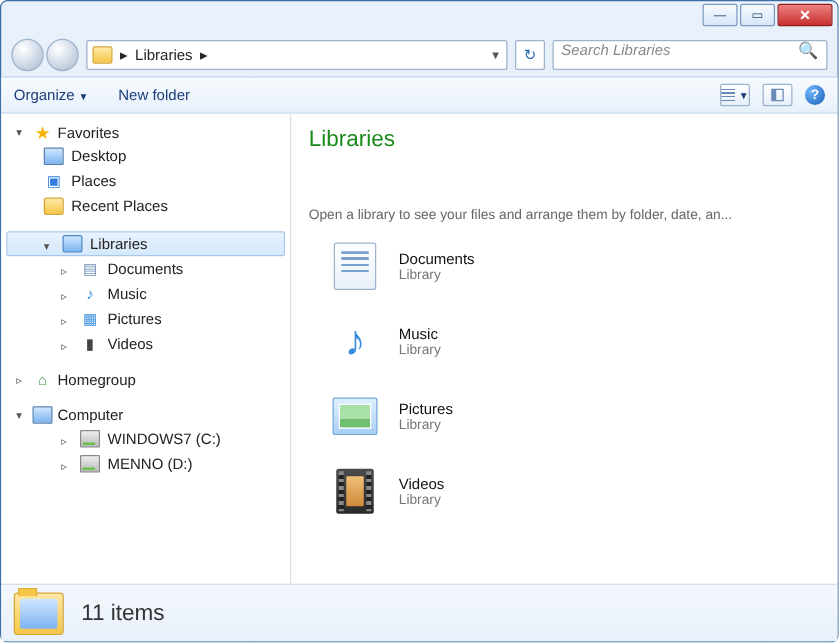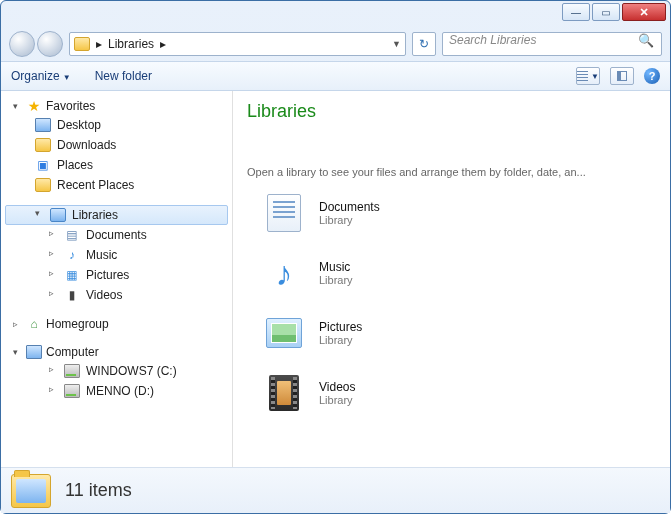--- a/index.html
+++ b/index.html
@@ -47,21 +47,21 @@
   .sidebar { width:232px; border-right:1px solid #e0e0e0; overflow-y:auto; font-size:12px;
              padding:6px 0; position:relative; }
   .sidebar::-webkit-scrollbar { width:16px; }
   .sidebar::-webkit-scrollbar-track { background:#f0f0f0; border-left:1px solid #dcdcdc; }
   .sidebar::-webkit-scrollbar-thumb { background:#c8c8c8; border:1px solid #aaa; border-radius:2px; }
 
   .group { margin-bottom:10px; }
   .grouphead { display:flex; align-items:center; gap:4px; padding:2px 6px 2px 12px; color:#222; }
   .tri { width:9px; font-size:9px; color:#555; display:inline-block; }
   .grouphead .gicon { width:16px; height:14px; display:flex; align-items:center; justify-content:center; }
-  .item { display:flex; align-items:flex-start; gap:6px; padding:3px 6px 3px 34px; color:#222; cursor:default; }
+  .item { display:flex; align-items:flex-end; gap:6px; padding:3px 6px 3px 34px; color:#222; cursor:default; }
   .item.sub { padding-left:48px; }
   .item .iicon { width:16px; height:14px; display:flex; align-items:center; justify-content:center; font-size:12px; }
   .item.selected { background:linear-gradient(#e8f2fd,#d5e8fb); border:1px solid #a6c8ef; border-radius:2px;
                    margin:0 4px; padding:2px 5px 2px 29px; }
   .item.selected .tri { margin-left:0; }
 
   .foldersmall { width:16px; height:13px; background:linear-gradient(#ffe9a8,#f5c647);
                  border:1px solid #d4a52e; border-radius:2px; position:relative; }
   .foldersmall.blue { background:linear-gradient(#cfe6ff,#7db4ef); border-color:#4a86c7; }
   .star { color:#f5b301; font-size:14px; }
@@ -157,24 +157,20 @@
         <div class="grouphead">
           <span class="tri">▾</span>
           <span class="gicon star">★</span>
           <span>Favorites</span>
         </div>
         <div class="item">
             <span class="iicon monitor"></span>
             <span>Desktop</span>
           </div>
         <div class="item">
-            <span class="iicon foldersmall"></span>
-            <span>Downloads</span>
-          </div>
-        <div class="item">
             <span class="iicon" style="color:#2f7de1">▣</span>
             <span>Places</span>
           </div>
         <div class="item">
             <span class="iicon foldersmall"></span>
             <span>Recent Places</span>
           </div>
       </div>
 
       <div class="group">

